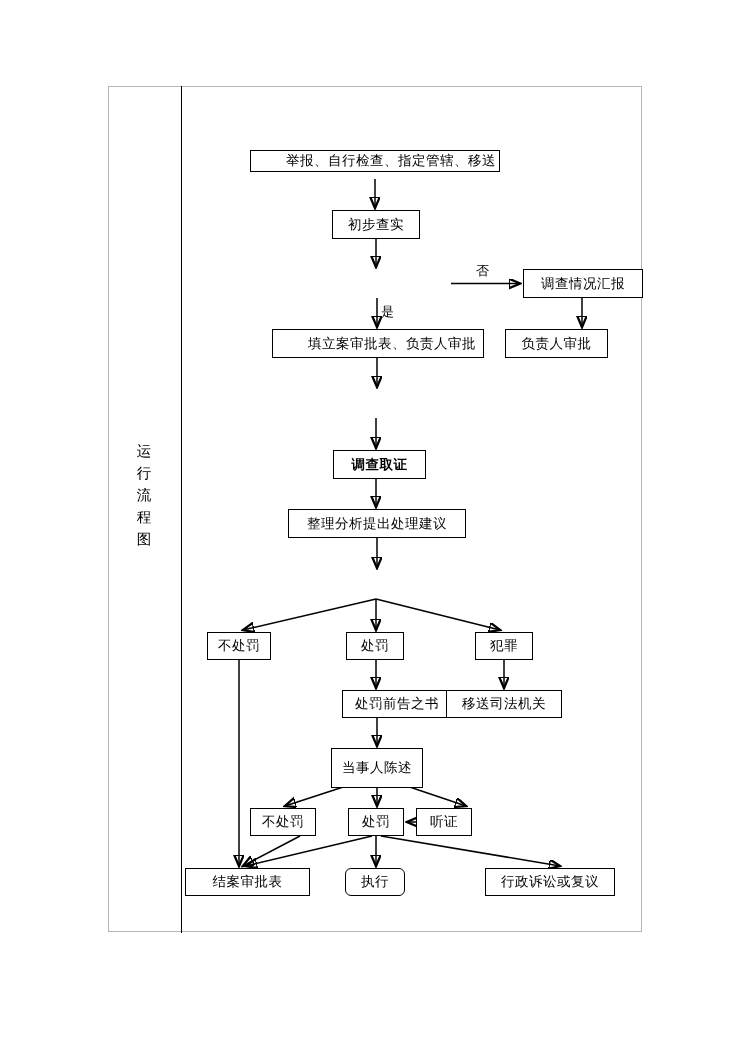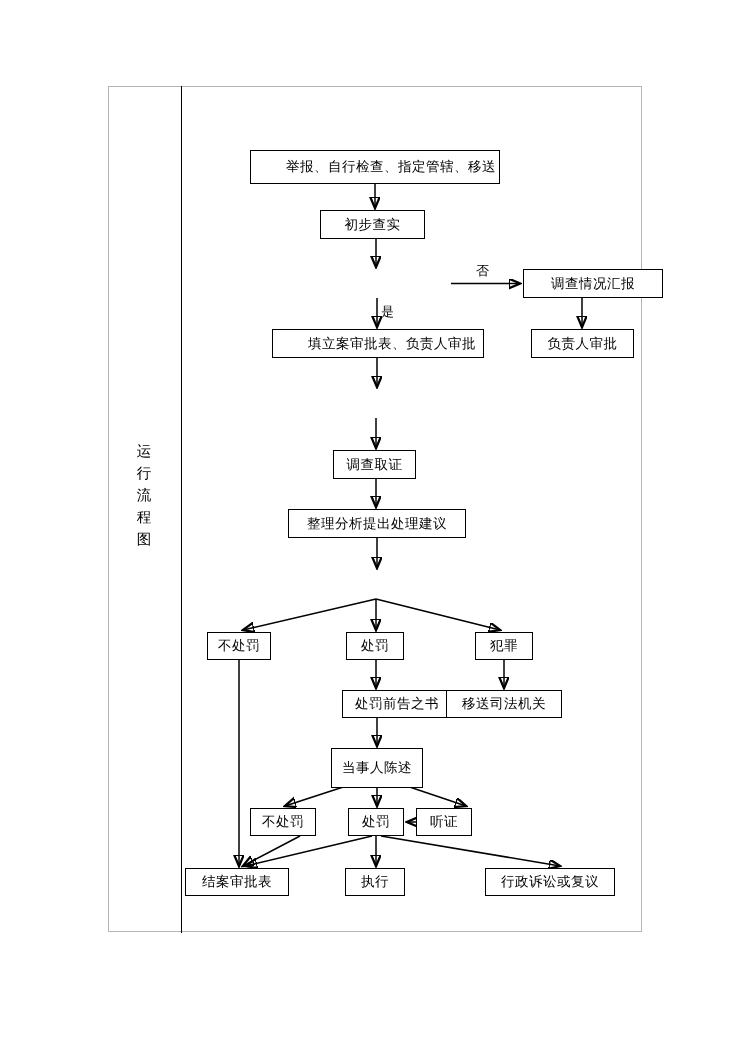--- a/index.html
+++ b/index.html
@@ -164,33 +164,33 @@
 
       <line x1="300" y1="836" x2="243" y2="866" marker-end="url(#ah)"></line>
 
       <line x1="372" y1="836" x2="246" y2="866" marker-end="url(#ah)"></line>
 
       <line x1="376" y1="836" x2="376" y2="866" marker-end="url(#ah)"></line>
 
       <line x1="381" y1="836" x2="560" y2="866" marker-end="url(#ah)"></line>
     </svg>
 
-    <div class="node" style="left:250px; top:150px; width:250px; height:34px;padding-left:32px;">举报、自行检查、指定管辖、移送</div>
-
-    <div class="node" style="left:320px; top:210px; width:105px; height:29px;">初步查实</div>
-
-
-    <div class="node" style="left:523px; top:269px; width:140px; height:29px;">调查情况汇报</div>
-
-    <div class="node" style="left:531px; top:329px; width:103px; height:29px;">负责人审批</div>
+    <div class="node" style="left:250px; top:150px; width:250px; height:22px;padding-left:32px;">举报、自行检查、指定管辖、移送</div>
+
+    <div class="node" style="left:332px; top:210px; width:88px; height:29px;">初步查实</div>
+
+
+    <div class="node" style="left:523px; top:269px; width:120px; height:29px;">调查情况汇报</div>
+
+    <div class="node" style="left:505px; top:329px; width:103px; height:29px;">负责人审批</div>
 
     <div class="node" style="left:272px; top:329px; width:212px; height:29px;padding-left:28px;">填立案审批表、负责人审批</div>
 
 
-    <div class="node" style="left:333px; top:450px; width:83px; height:29px;">调查取证</div>
+    <div class="node" style="left:333px; top:450px; width:93px; height:29px;font-weight:bold;">调查取证</div>
 
     <div class="node" style="left:288px; top:509px; width:178px; height:29px;">整理分析提出处理建议</div>
 
 
     <div class="node" style="left:207px; top:632px; width:64px; height:28px;">不处罚</div>
 
     <div class="node" style="left:346px; top:632px; width:58px; height:28px;">处罚</div>
 
     <div class="node" style="left:475px; top:632px; width:58px; height:28px;">犯罪</div>
 
@@ -199,23 +199,23 @@
     <div class="node" style="left:446px; top:690px; width:116px; height:28px;">移送司法机关</div>
 
     <div class="node" style="left:331px; top:748px; width:92px; height:40px;">当事人陈述</div>
 
     <div class="node" style="left:250px; top:808px; width:66px; height:28px;">不处罚</div>
 
     <div class="node" style="left:348px; top:808px; width:56px; height:28px;">处罚</div>
 
     <div class="node" style="left:416px; top:808px; width:56px; height:28px;">听证</div>
 
-    <div class="node" style="left:185px; top:868px; width:104px; height:28px;">结案审批表</div>
-
-    <div class="node" style="left:345px; top:868px; width:60px; height:28px;">执行</div>
+    <div class="node" style="left:185px; top:868px; width:125px; height:28px;">结案审批表</div>
+
+    <div class="node" style="left:345px; top:868px; width:60px; height:28px;border-radius:6px;">执行</div>
 
     <div class="node" style="left:485px; top:868px; width:130px; height:28px;">行政诉讼或复议</div>
 
     <div class="edge-label" style="left:476px; top:262px;">否</div>
 
     <div class="edge-label" style="left:381px; top:303px;">是</div>
 
   </div>
 </div>
 

